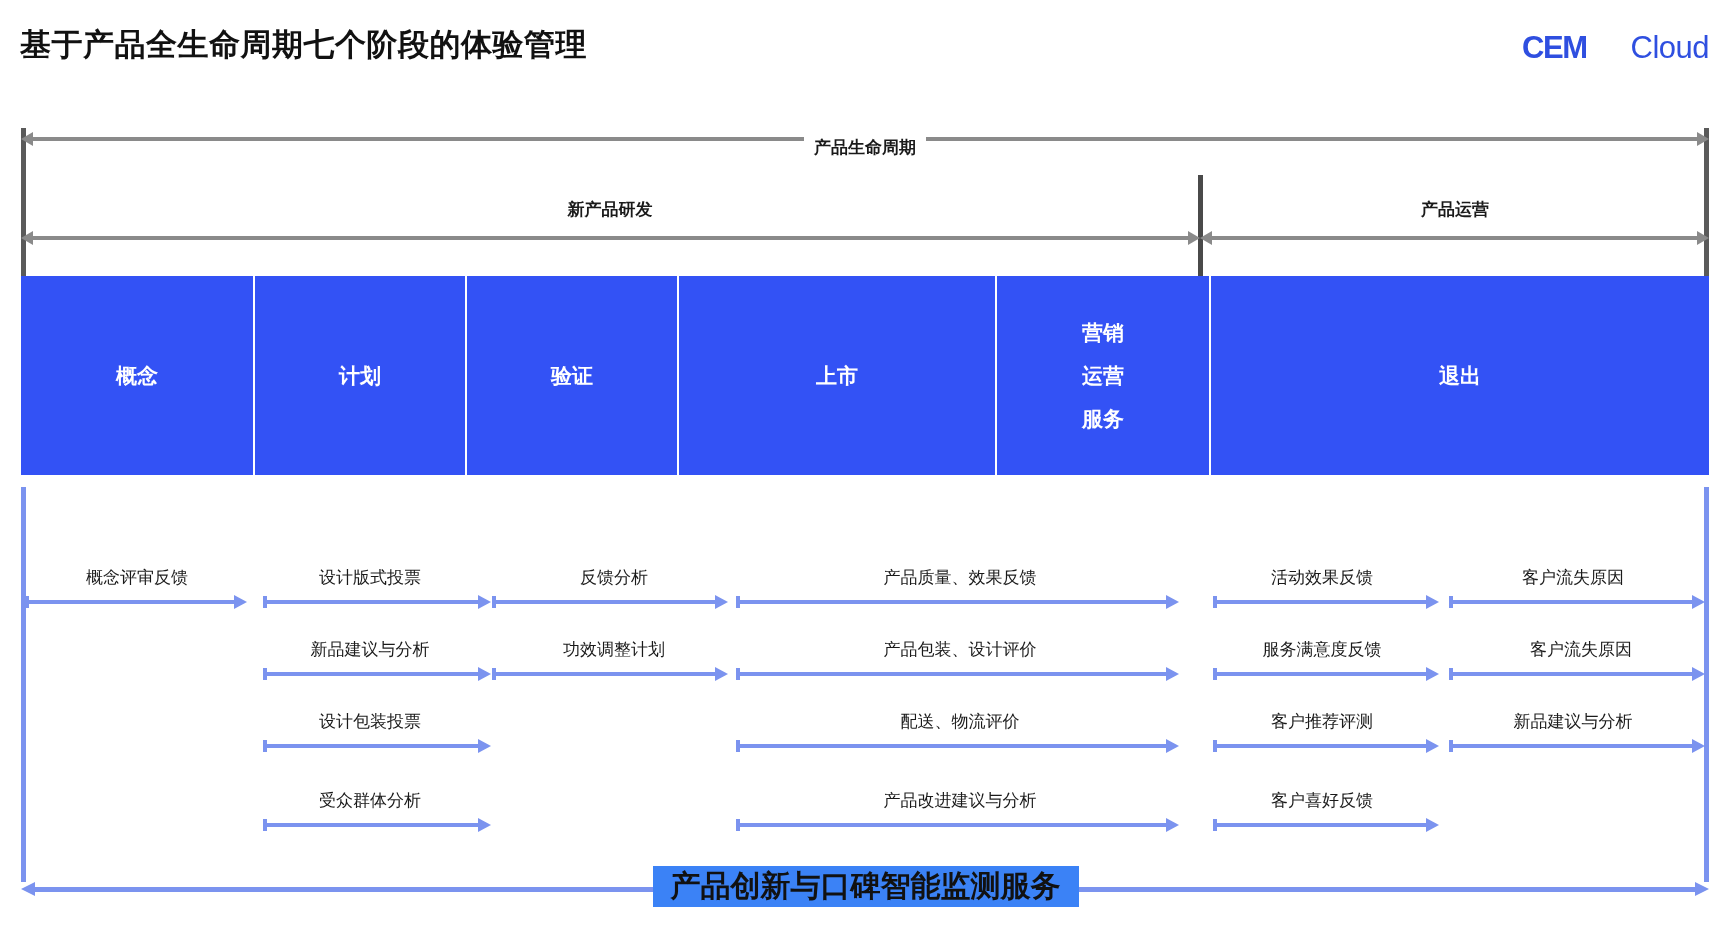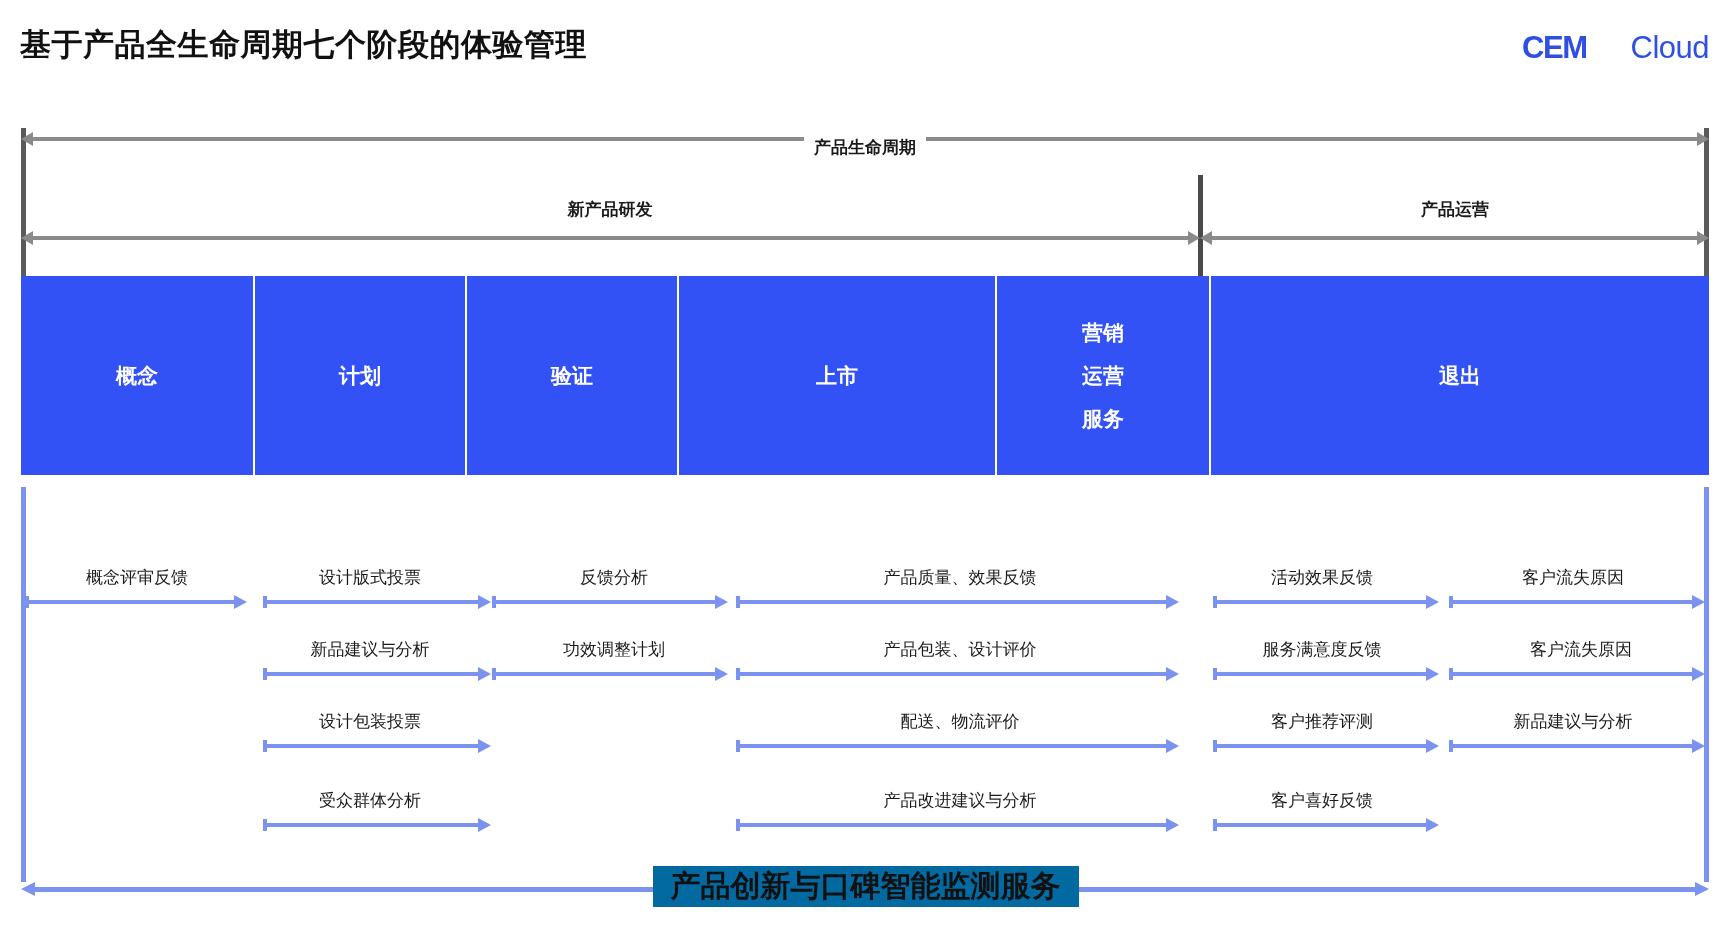--- a/index.html
+++ b/index.html
@@ -121,21 +121,21 @@
     border-right: 14px solid #7b93ef;
   }
   .bottom-arrow .tipr {
     position: absolute; right: 0; top: 0; width: 0; height: 0;
     border-top: 7px solid transparent; border-bottom: 7px solid transparent;
     border-left: 14px solid #7b93ef;
   }
   .bottom-label {
     position: absolute; left: 50%; top: 866px;
     transform: translateX(-50%);
-    background: #0369a1; padding: 0 18px;
+    background: #3b82f6; padding: 0 18px;
     font-size: 30px; font-weight: 700; color: #111111;
     white-space: nowrap;
   }
 </style>
 </head>
 <body>
 
 <div id="root">
 
   <div class="page-title">基于产品全生命周期七个阶段的体验管理</div>

